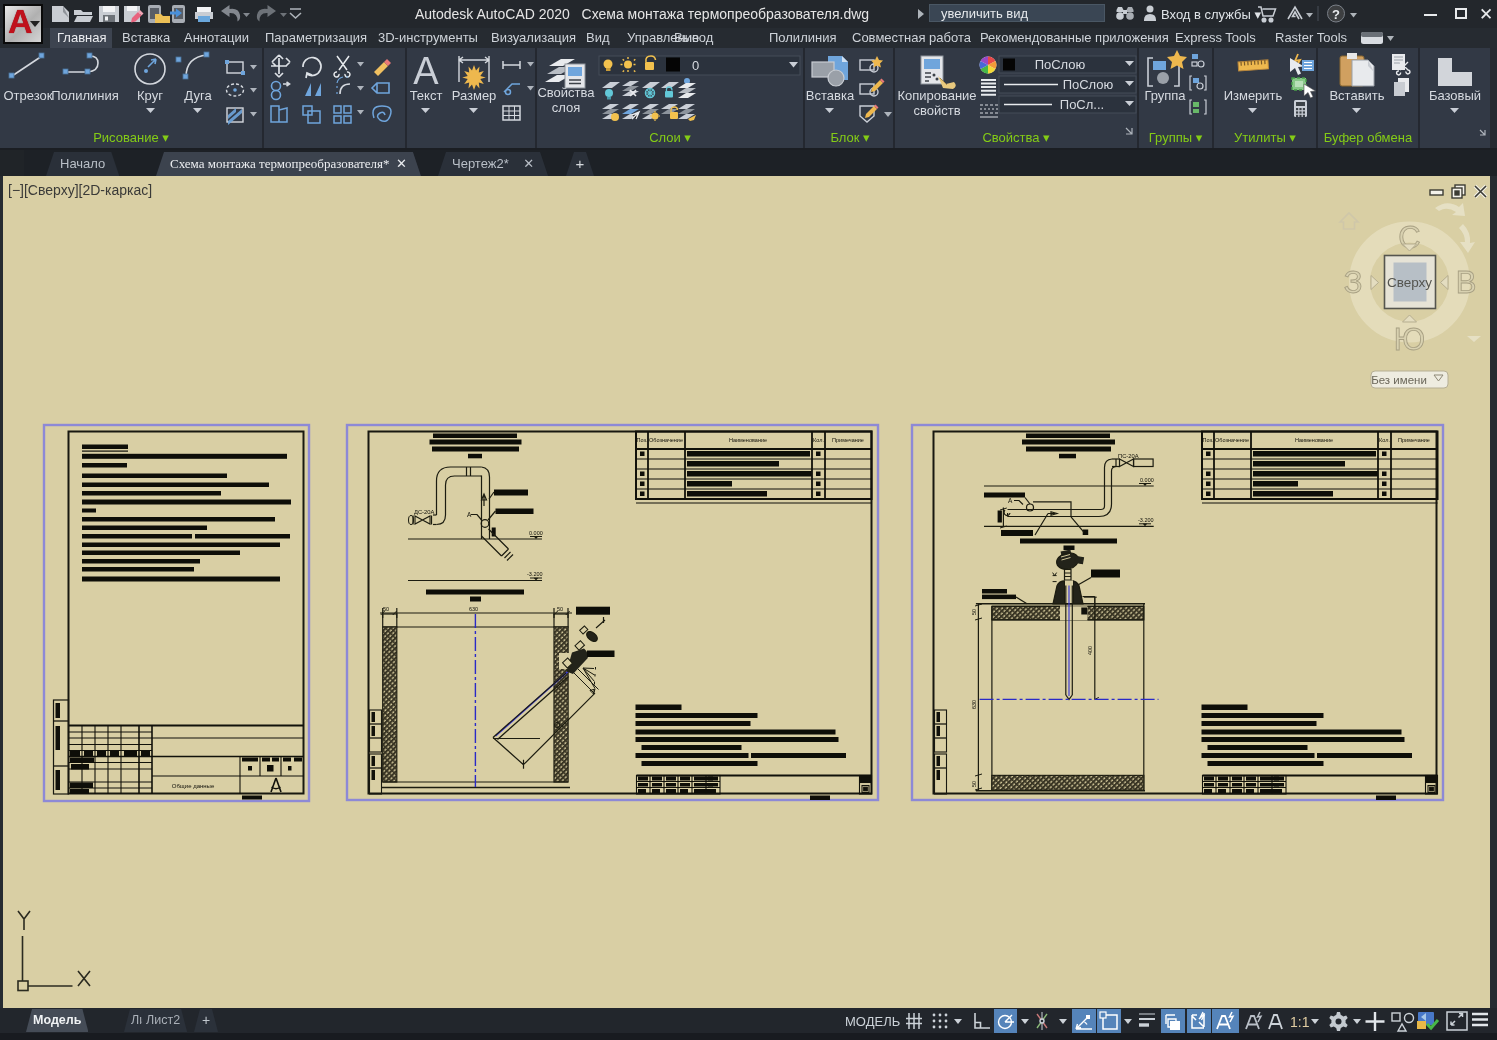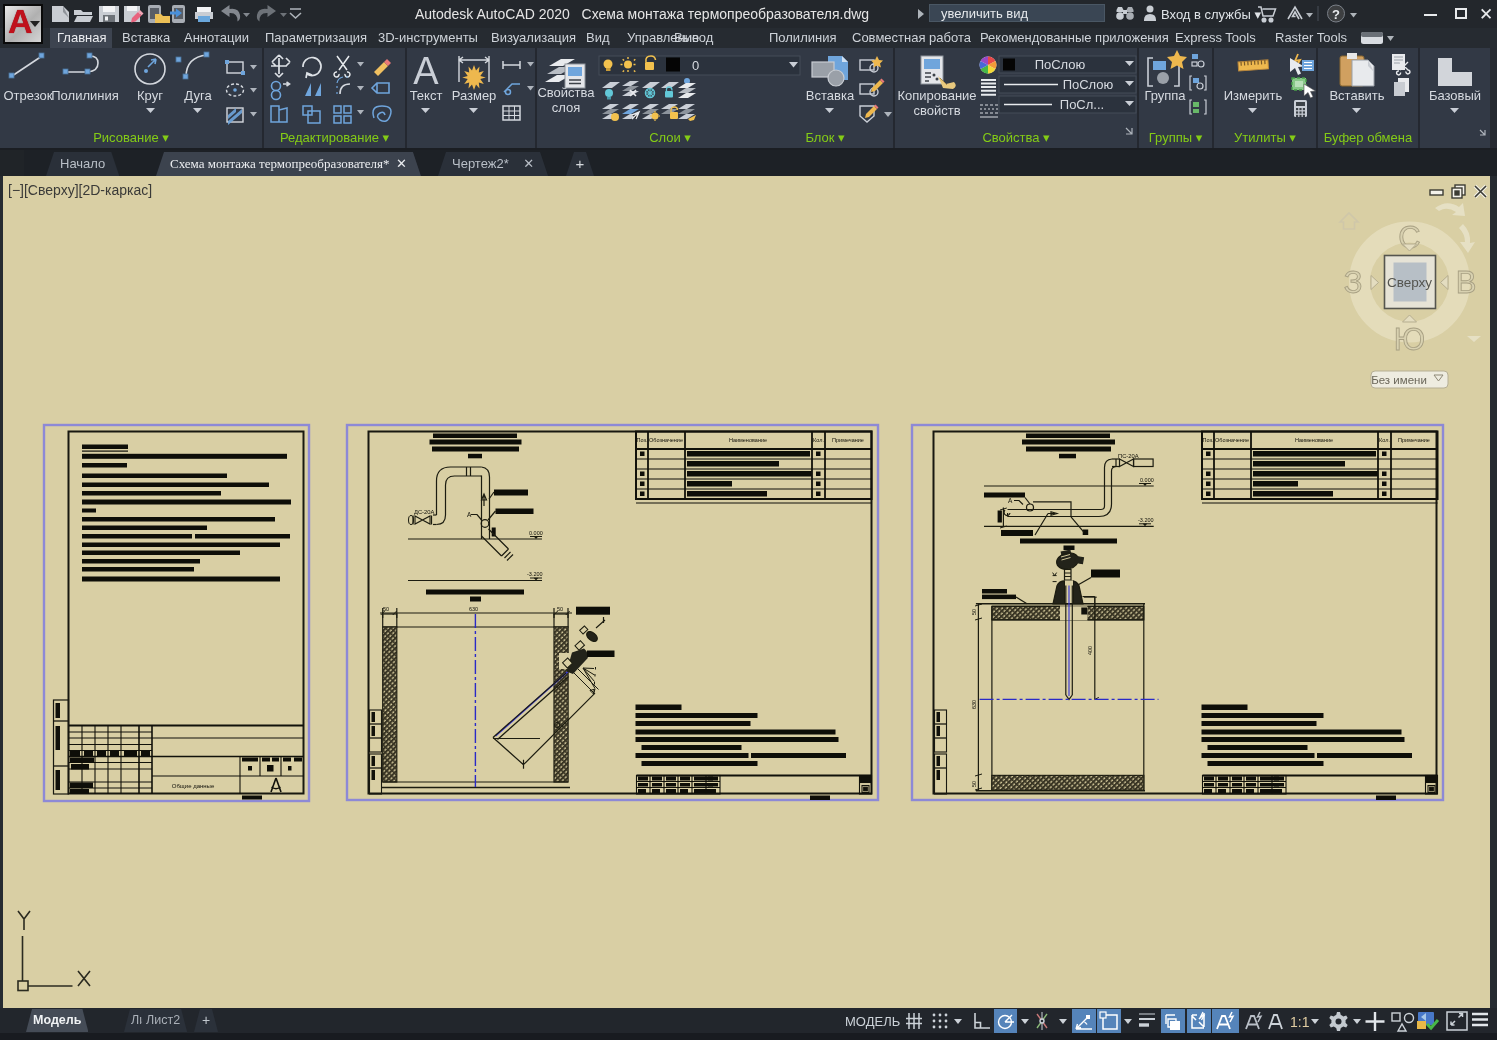--- a/index.html
+++ b/index.html
@@ -139,30 +139,27 @@
       <rect x="1" y="1" width="22" height="5" rx="2" fill="#6a7077"></rect>
       <path d="M27,5 l7,0 l-3.5,5 z" fill="#aeb4ba"></path>
     </svg>
   </div>
 
   <div id="ribbon">
     <div class="panel" id="p-draw" style="left:0;width:262px;">
         <div class="plabel">Рисование ▾</div>
       </div>
     <div class="pdiv" style="left:262px;"></div>
-    <div class="panel" id="p-edit" style="left:264px;width:141px;">
-        <div class="plabel">Редактирование ▾</div>
-      </div>
     <div class="pdiv" style="left:405px;"></div>
     <div class="pdiv" style="left:535px;"></div>
     <div class="panel" id="p-layer" style="left:537px;width:266px;">
         <div class="plabel">Слои ▾</div>
       </div>
     <div class="pdiv" style="left:803px;"></div>
-    <div class="panel" id="p-block" style="left:781px;width:88px;">
+    <div class="panel" id="p-block" style="left:806px;width:88px;">
         <div class="plabel">Блок ▾</div>
       </div>
     <div class="pdiv" style="left:893px;"></div>
     <div class="panel" id="p-prop" style="left:895px;width:242px;">
         <div class="plabel">Свойства ▾</div>
       </div>
     <div class="pdiv" style="left:1137px;"></div>
     <div class="panel" id="p-grp" style="left:1139px;width:73px;">
         <div class="plabel">Группы ▾</div>
       </div>

